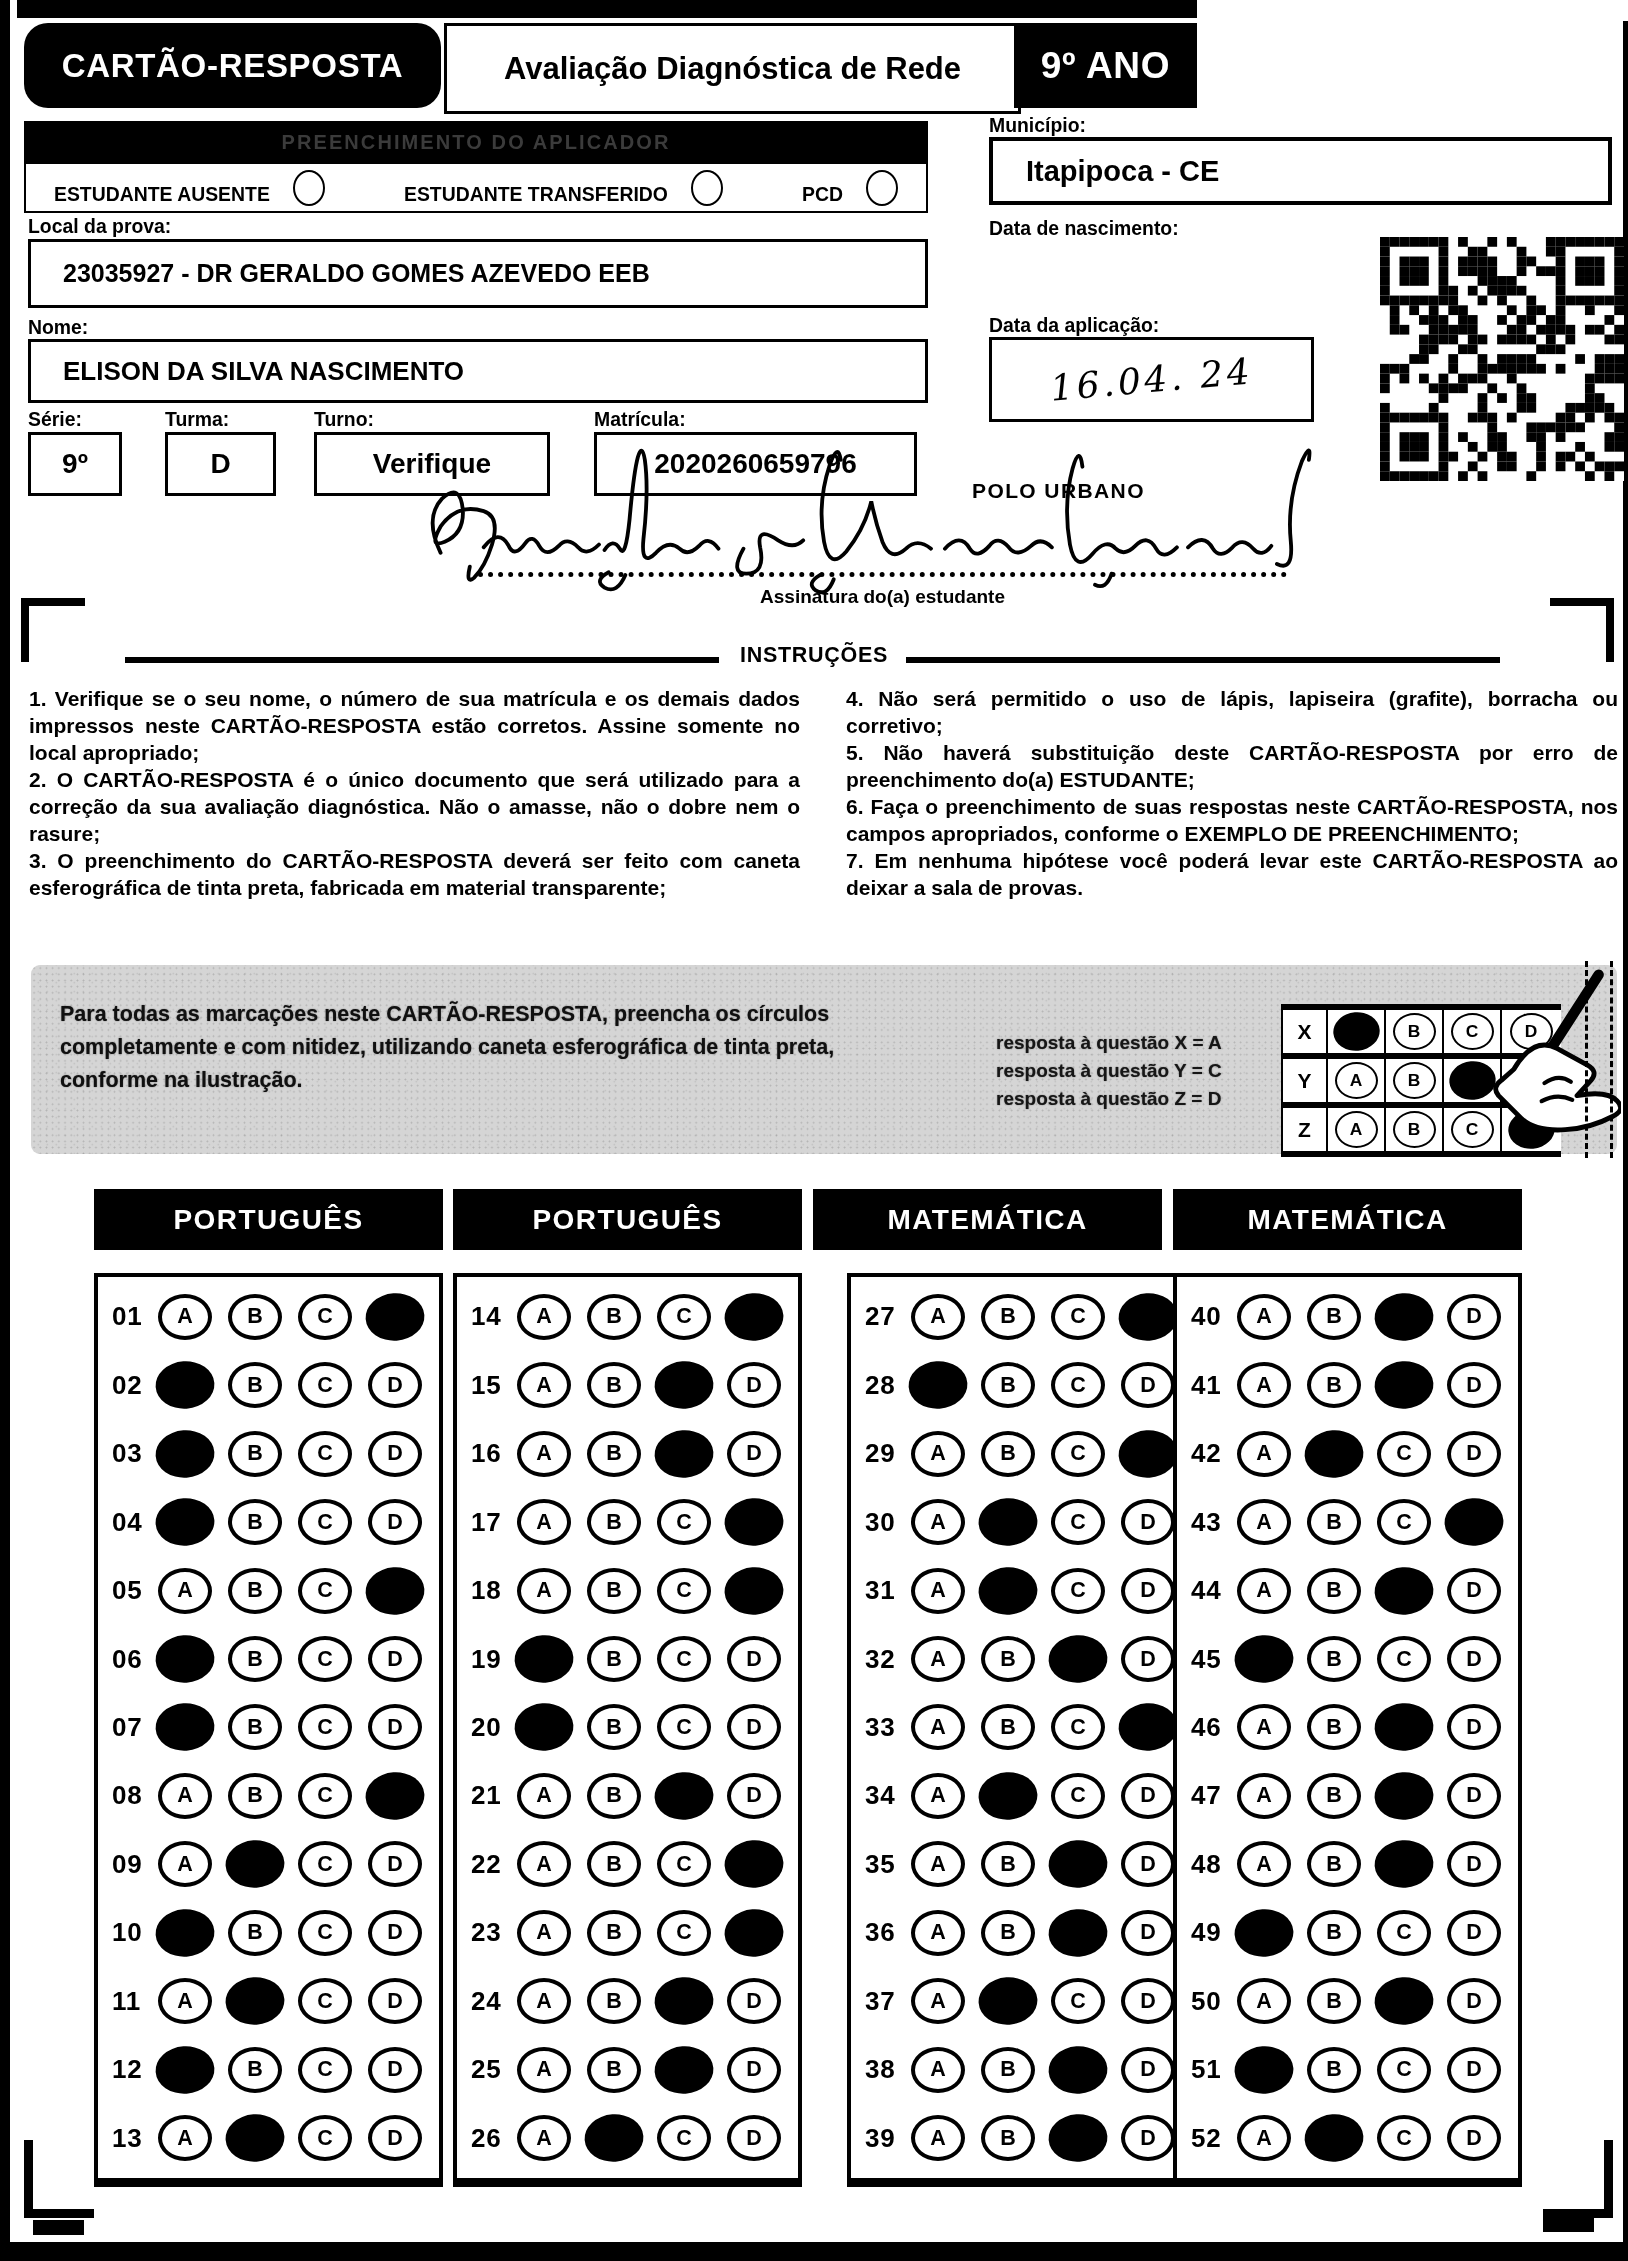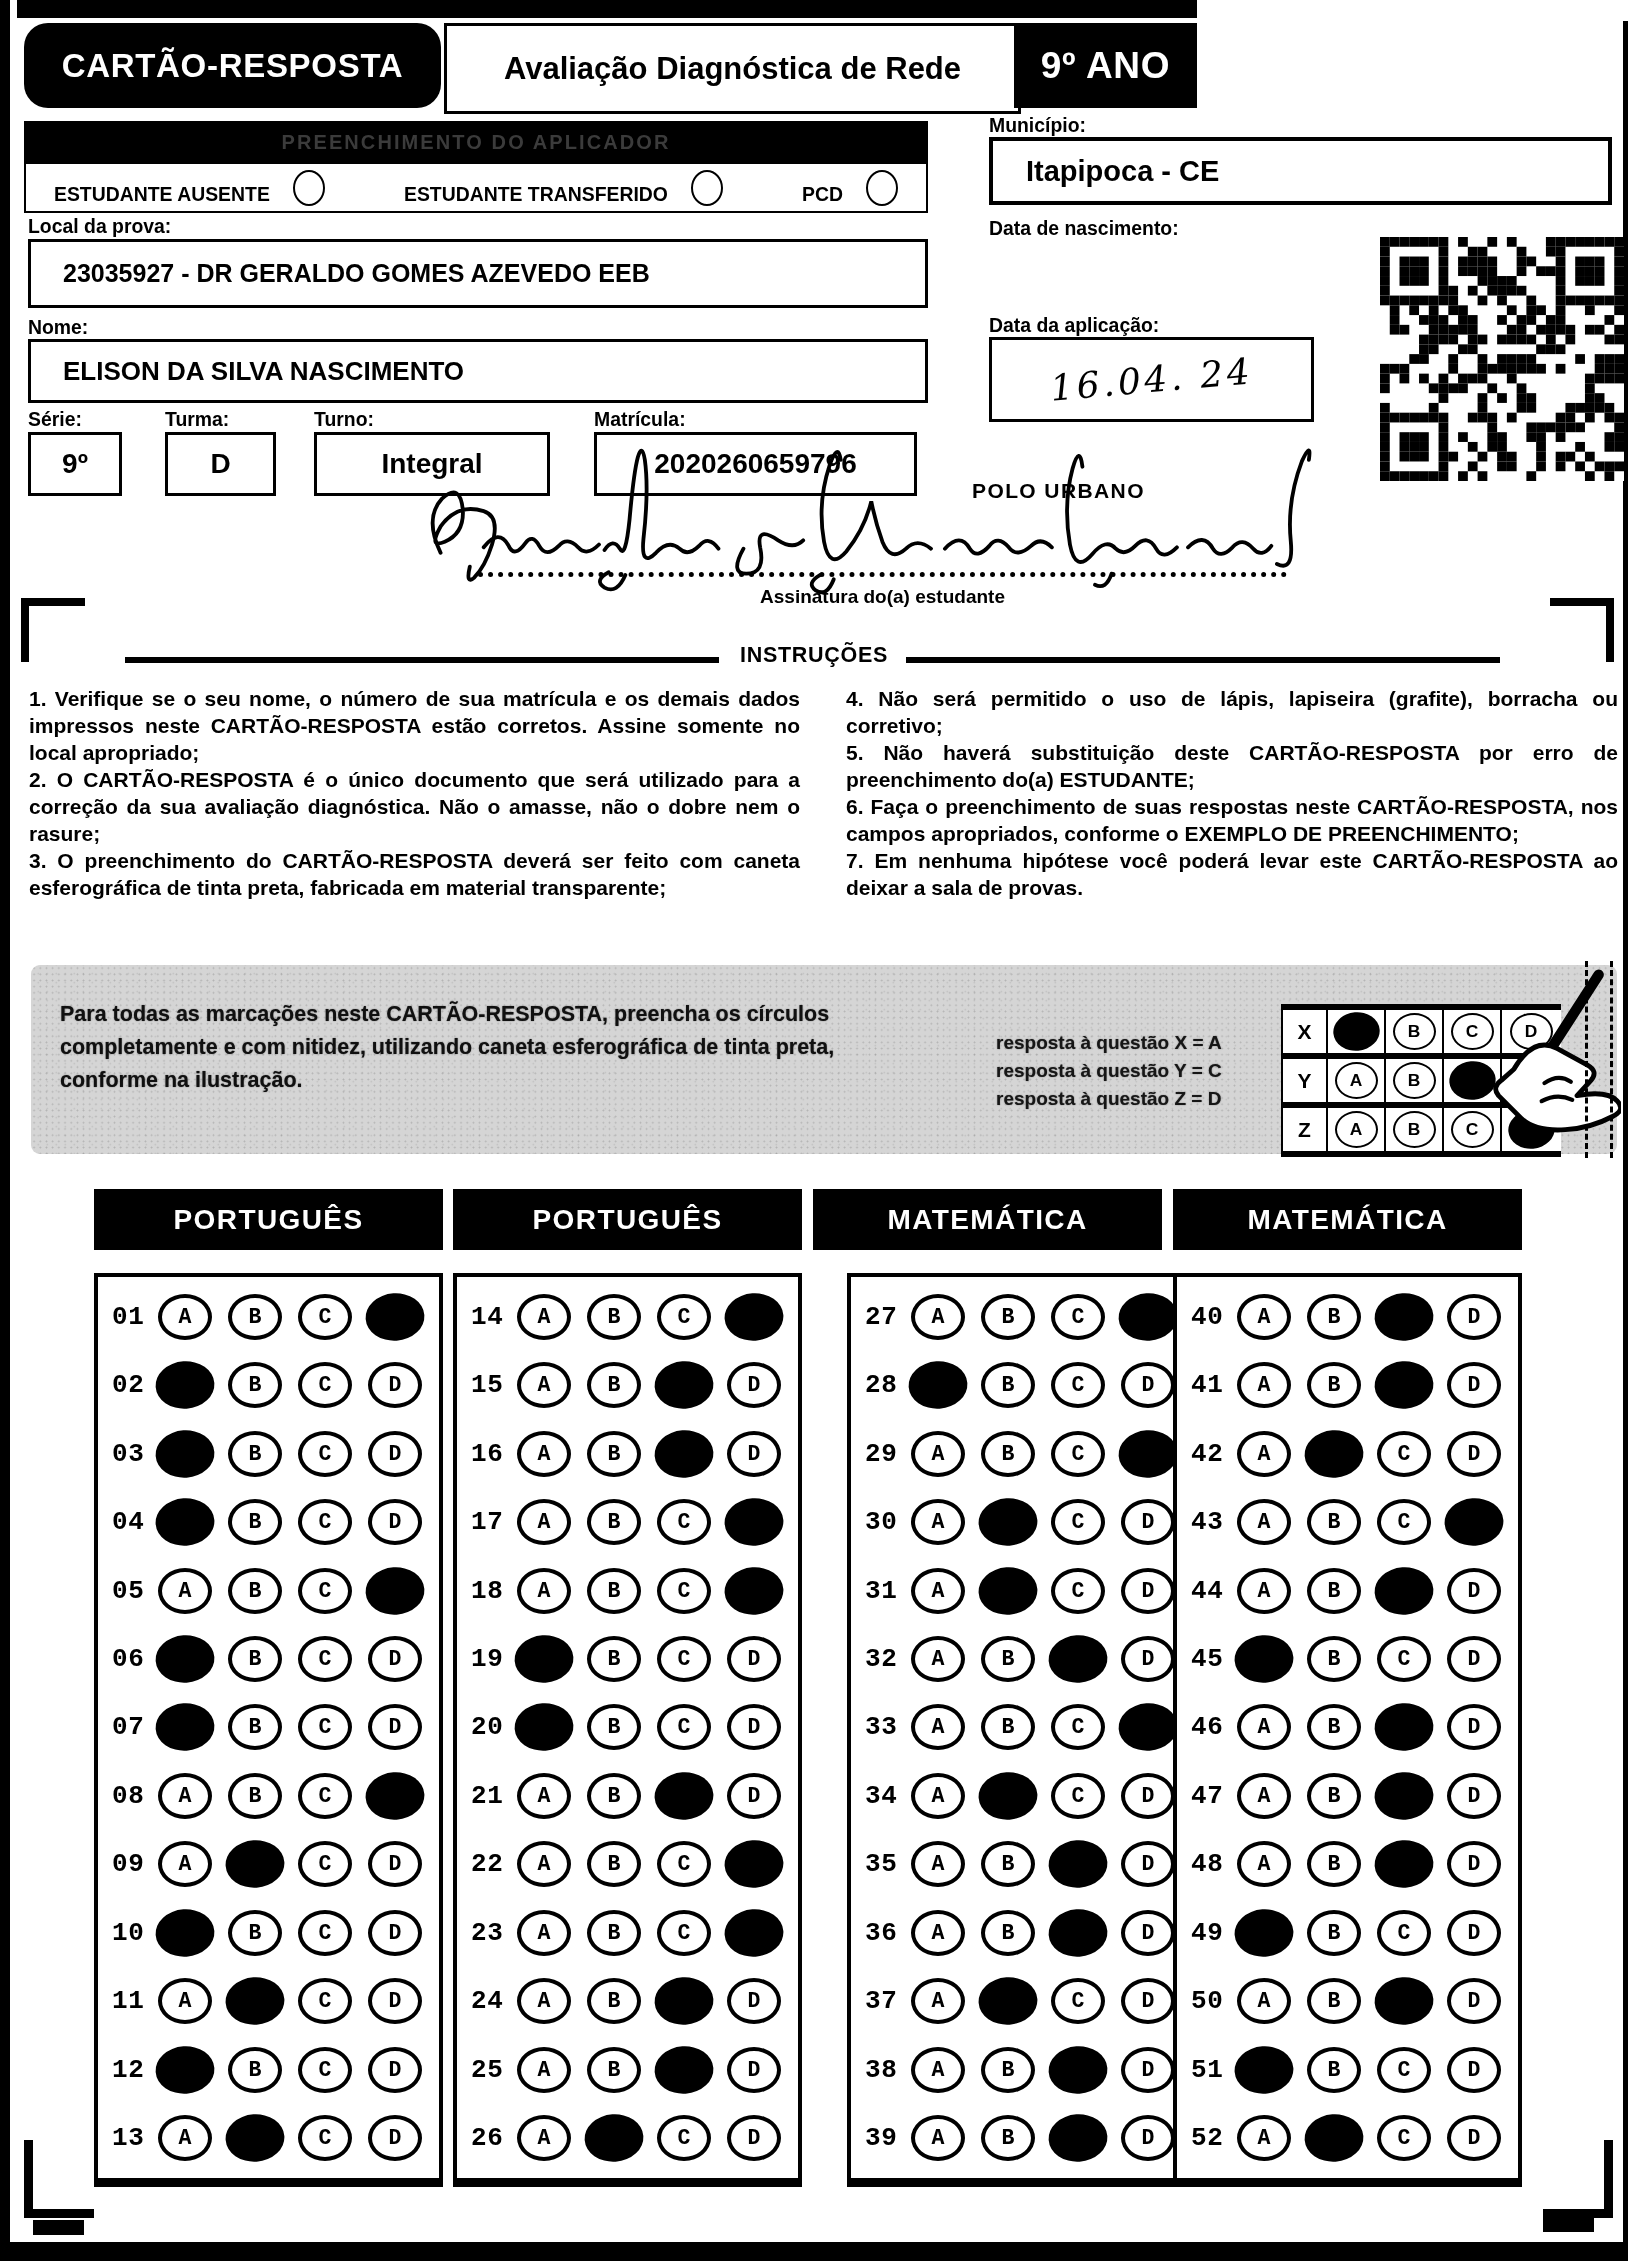--- a/index.html
+++ b/index.html
@@ -72,21 +72,21 @@
   .ex-bubble.filled{background:#000;border-color:#000;transform:rotate(-5deg) scale(1.08,1.04);}
   .hand-illu{position:absolute;left:1416px;top:0;width:174px;height:189px;}
   .dash-line{position:absolute;top:-4.2px;height:197px;width:0;border-left:3.5px dashed #000;}
   .dash-1{left:1554px;}
   .dash-2{left:1579px;}
   
   .answer-header{position:absolute;top:1189px;height:61px;background:#000;color:#fff;
     font-size:28px;font-weight:700;letter-spacing:1.4px;display:flex;align-items:center;justify-content:center;}
   .answer-box{position:absolute;top:1273px;height:914px;background:#fff;border:4.2px solid #000;
     border-bottom-width:9.7px;box-sizing:border-box;display:flex;flex-direction:column;justify-content:space-around;padding:5.6px 0;}
-  .q-row{display:flex;align-items:center;padding-left:14px;font-family:Liberation Mono, monospace;}
+  .q-row{display:flex;align-items:center;padding-left:14px;}
   .q-num{width:46px;font-size:26px;font-weight:700;letter-spacing:0.7px;}
   .bubble{width:54px;height:46px;border:4.2px solid #000;border-radius:50%;margin-right:16px;
     display:flex;align-items:center;justify-content:center;font-size:21.5px;font-weight:700;background:#fff;box-sizing:border-box;}
   .bubble.filled{background:#000;transform:rotate(-4deg) scale(1.09,1.03);}
   
   .corner-bl{left:24px;top:2140px;width:61px;height:69px;border-left:9px solid #000;border-bottom:9px solid #000;}
   .corner-br{left:1543px;top:2140px;width:61px;height:69px;border-right:9px solid #000;border-bottom:9px solid #000;}
   .tick-bl{left:33px;top:2220px;width:51px;height:15.3px;background:#000;}
   .tick-br{left:1543px;top:2217px;width:51px;height:15.3px;background:#000;}
 </style>
@@ -452,21 +452,21 @@
   <div class="abs field-label" style="left:28px;top:316px;">Nome:</div>
   <div class="abs field-box nome-box">ELISON DA SILVA NASCIMENTO</div>
 
   <div class="abs field-label" style="left:28px;top:408px;">Série:</div>
   <div class="abs field-box small-box" style="left:28px;width:94px;">9º</div>
 
   <div class="abs field-label" style="left:165px;top:408px;">Turma:</div>
   <div class="abs field-box small-box" style="left:165px;width:111px;">D</div>
 
   <div class="abs field-label" style="left:314px;top:408px;">Turno:</div>
-  <div class="abs field-box small-box" style="left:314px;width:236px;">Integral</div>
+  <div class="abs field-box small-box" style="left:314px;width:236px;">Verifique</div>
 
   <div class="abs field-label" style="left:594px;top:408px;">Matrícula:</div>
   <div class="abs field-box small-box" style="left:594px;width:323px;">2020260659796</div>
 
   <div class="abs polo">POLO URBANO</div>
   <svg class="abs" style="left:417px;top:436px;" width="903" height="167" viewBox="0 0 1300 240">
     <g fill="none" stroke="#000" stroke-width="5.5" stroke-linecap="round">
       <path d="M34,168 Q10,118 36,90 Q62,66 66,106 Q68,140 40,152 Q16,162 34,130 Q58,96 96,108 Q120,116 108,156 Q98,188 82,204 Q70,214 76,188"></path>
       <path d="M96,160 Q118,132 132,158 Q140,176 156,154 Q166,140 176,158 Q186,176 204,158 Q216,144 232,160 Q244,174 262,156"></path>
       <path d="M270,164 Q282,146 292,162 Q300,178 306,120 Q312,52 318,30 Q324,10 328,34 Q334,78 326,148 Q322,190 344,168 Q362,148 378,162 Q390,174 406,158 Q420,142 434,162"></path>

